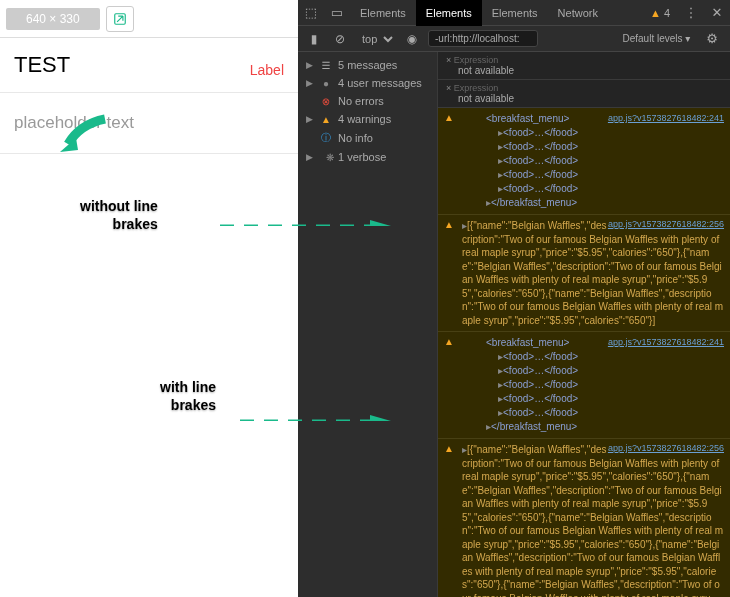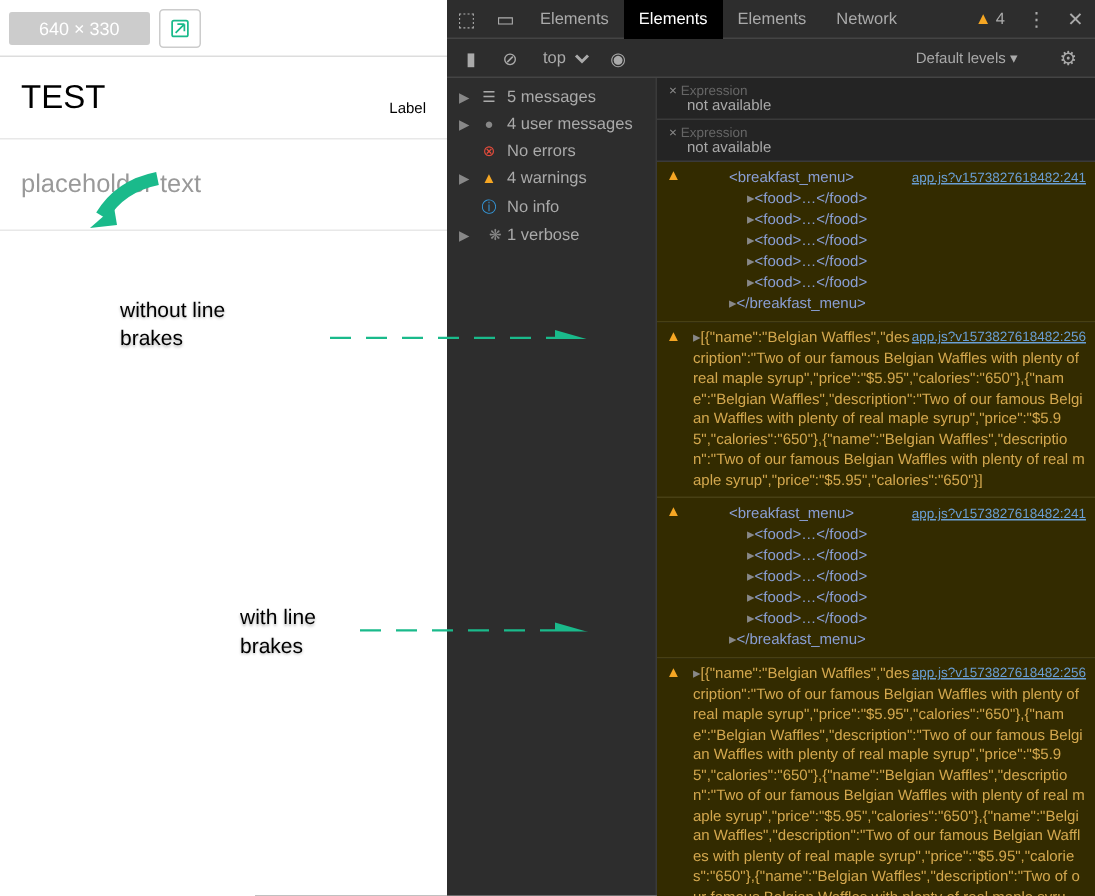--- a/index.html
+++ b/index.html
@@ -9,40 +9,40 @@
 .layers-icon{width:18px;height:18px;display:flex;align-items:center;justify-content:center}
 .header-title{color:#fff;font-size:14px}
 .toolbar{background:#fff;height:38px;display:flex;align-items:center;padding:0 6px;gap:6px;border-bottom:1px solid #ddd}
 .device-select{height:26px;font-size:11px;padding:2px 4px;border:1px solid #999;width:90px}
 .dim-box{background:#ccc;color:#fff;font-size:12px;padding:4px 20px;border-radius:2px}
 .popout-btn{width:28px;height:26px;border:1px solid #ccc;background:#fff;display:flex;align-items:center;justify-content:center;border-radius:3px;cursor:pointer}
 .popout-btn svg{width:14px;height:14px}
 .preview-area{flex:1;background:#fff;position:relative}
 .preview-row{display:flex;justify-content:space-between;align-items:flex-end;padding:14px 14px 8px}
 .test-text{font-size:22px;font-weight:400;color:#000}
-.label-text{font-size:10px;color:#000000}
+.label-text{font-size:14px;color:#ef4444}
 .placeholder-row{padding:20px 14px;border-top:1px solid #e8e8e8;border-bottom:1px solid #e8e8e8;margin-top:6px}
 .placeholder-text{color:#999;font-size:17px}
-.annotation{position:absolute;font-family:Georgia,serif;font-weight:normal;font-size:14px;text-align:left;line-height:1.2;color:#000;text-shadow:0 1px 2px rgba(0,0,0,.3)}
+.annotation{position:absolute;font-family:Georgia,serif;font-weight:bold;font-size:14px;text-align:right;line-height:1.2;color:#000;text-shadow:0 1px 2px rgba(0,0,0,.3)}
 .arrow-dashed{position:absolute;height:8px}
 .arrow-dashed line{stroke:#1aba8b;stroke-width:7;stroke-dasharray:14,10}
 .arrow-dashed polygon{fill:#1aba8b}
 .green-arrow-curved{position:absolute;top:76px;left:60px}
 .right-panel{flex:1;height:100%;background:#242424;display:flex;flex-direction:column;font-size:11px}
 .devtools-tabs{height:26px;background:#2d2d2d;display:flex;align-items:center;border-bottom:1px solid #444}
 .tab-icon{width:26px;height:26px;display:flex;align-items:center;justify-content:center;color:#aaa;font-size:13px}
 .tab{padding:0 10px;color:#aaa;height:26px;display:flex;align-items:center;cursor:pointer;font-size:11px}
 .tab.active{background:#000;color:#fff}
 .tab-warn{margin-left:auto;padding:0 8px;color:#aaa;font-size:11px}
 .tab-warn .tri{color:#f5a623}
 .console-toolbar{height:26px;background:#2d2d2d;display:flex;align-items:center;gap:6px;padding:0 6px;border-bottom:1px solid #444}
 .ctb-icon{width:20px;height:20px;display:flex;align-items:center;justify-content:center;color:#aaa;font-size:12px}
 .ctb-select{font-size:11px;background:#2d2d2d;color:#aaa;border:none;padding:2px}
 .ctb-filter{background:#1a1a1a;color:#aaa;border:1px solid #444;border-radius:3px;padding:2px 6px;font-size:10px;width:110px}
-.ctb-levels{color:#aaa;font-size:10px;margin-left:auto;margin-right:16px}
+.ctb-levels{color:#aaa;font-size:10px;margin-left:auto;margin-right:4px}
 .gear{color:#aaa;font-size:13px;padding:0 6px}
 .console-body{flex:1;display:flex;overflow:hidden}
 .msg-sidebar{width:140px;background:#2d2d2d;border-right:1px solid #3a3a3a;padding:4px 0}
 .msg-item{display:flex;align-items:center;gap:6px;padding:3px 8px;color:#aaa;font-size:11px}
 .msg-item .arrow{width:8px;color:#888;font-size:9px}
 .msg-icon{width:12px;text-align:center;font-size:10px}
 .msg-icon.err{color:#e74c3c}
 .msg-icon.warn{color:#f5a623}
 .msg-icon.info{color:#3498db}
 .msg-icon.user{color:#888}
@@ -89,21 +89,21 @@
       <polygon points="0,38 16,24 18,36" fill="#1aba8b"></polygon>
     </svg>
 
     <div class="annotation" style="top:160px;left:80px"><span style="white-space:pre-line">without line
 brakes</span></div>
     <svg class="arrow-dashed" style="top:180px;left:220px" width="180" height="20">
       <line x1="0" y1="10" x2="150" y2="10"></line>
       <polygon points="150,2 178,10 150,18"></polygon>
     </svg>
 
-    <div class="annotation" style="top:365px;left:160px"><span style="white-space:pre-line">with line
+    <div class="annotation" style="top:341px;left:160px"><span style="white-space:pre-line">with line
 brakes</span></div>
     <svg class="arrow-dashed" style="top:375px;left:240px" width="160" height="20">
       <line x1="0" y1="10" x2="130" y2="10"></line>
       <polygon points="130,2 158,10 130,18"></polygon>
     </svg>
   </div>
 </div>
 
 <div class="right-panel">
   <div class="devtools-tabs">
@@ -115,20 +115,21 @@
     <span class="tab">Network</span>
     <span class="tab-warn"><span class="tri">▲</span> <span>4</span></span>
     <span class="tab-icon">⋮</span>
     <span class="tab-icon">✕</span>
   </div>
   <div class="console-toolbar">
     <span class="ctb-icon">▮</span>
     <span class="ctb-icon">⊘</span>
     <select class="ctb-select"><option>top</option></select>
     <span class="ctb-icon">◉</span>
+    <input class="ctb-filter" value="-url:http://localhost:" style="">
     <span class="ctb-levels"><span>Default levels</span> ▾</span>
     <span class="gear">⚙</span>
   </div>
   <div class="console-body">
     <div class="msg-sidebar" id="msg-sidebar">
         <div class="msg-item">
           <span class="arrow">▶</span>
           <span class="msg-icon ">☰</span>
           <span>5 messages</span>
         </div>

